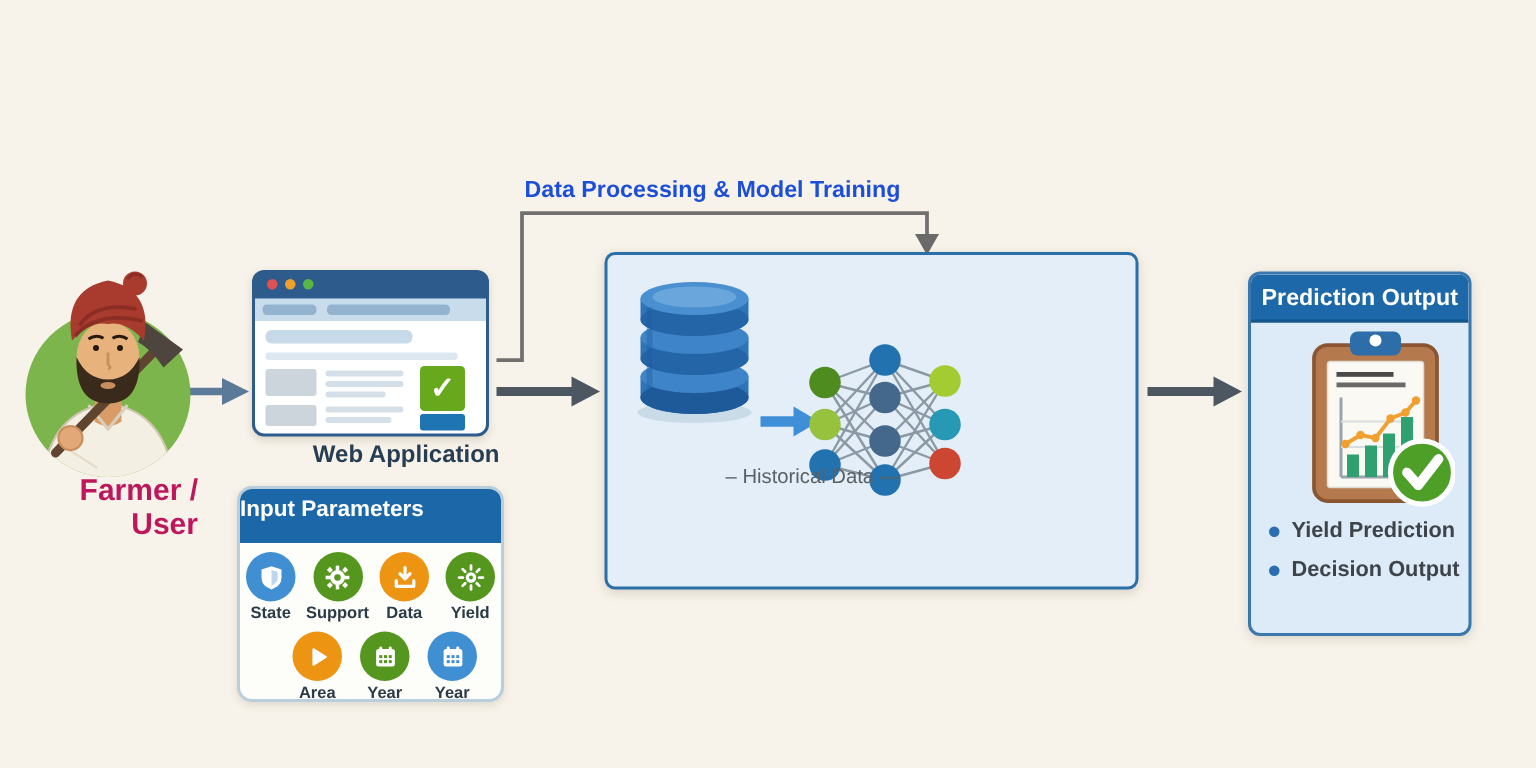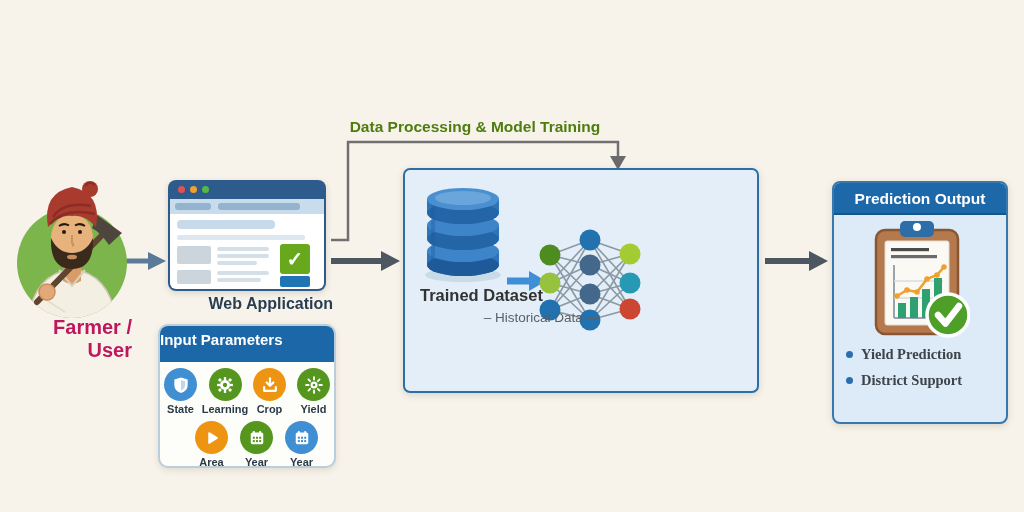--- a/index.html
+++ b/index.html
@@ -9,21 +9,21 @@
     background:#f8f3ea; overflow:hidden;
     font-family:"Liberation Sans", sans-serif;
   }
   .abs { position:absolute; }
 
   
   #connectors { position:absolute; left:0; top:0; width:1024px; height:512px; z-index:1; pointer-events:none; }
 
   
   .big-label { font-weight:bold; color:#be185d; font-size:20px; text-align:right; }
-  .process-label { font-weight:bold; color:#4d7c0f; font-size:15.5px; text-align:center; }
+  .process-label { font-weight:bold; color:#1d4ed8; font-size:15.5px; text-align:center; }
 
   
   .wa-frame { left:168px; top:180px; width:158px; height:111px; background:#2d5c8c;
     border-radius:8px; z-index:2; box-shadow:0 2px 6px rgba(80,70,50,.18); padding:0 2px 2px 2px; }
   .wa-titlebar { height:19px; display:flex; align-items:center; gap:5px; padding-left:8px; }
   .wa-dot { width:7px; height:7px; border-radius:50%; }
   .wa-tabs { background:#c9dcec; height:15px; display:flex; align-items:center; gap:7px; padding:0 5px; }
   .wa-pill { background:#93b3cf; height:7px; border-radius:3px; }
   .wa-body { background:#ffffff; border-radius:0 0 6px 6px; position:relative; height:75px; }
   .wa-body > div { position:absolute; }
@@ -58,26 +58,26 @@
     box-shadow:0 2px 7px rgba(80,70,50,.18); }
   .ml-header { background:linear-gradient(#2279b6, #155c96); height:45px; color:#fff;
     font-weight:bold; font-size:20px; text-align:center; line-height:45px;
     border-bottom:2px solid #14578e; }
   .ml-body { position:relative; height:176px; }
   .ml-body > * { position:absolute; }
   .ml-dataset { left:15px; top:116px; width:180px; font-weight:bold; font-size:16.5px; color:#323232; }
   .ml-hist { left:15px; top:140px; width:180px; font-size:13.5px; color:#5a6065;text-align:right; }
 
   
-  .po-box { left:832px; top:181px; width:176px; height:243px; background:#dcebf7;
+  .po-box { left:832px; top:181px; width:149px; height:243px; background:#dcebf7;
     border:2px solid #3a77ad; border-radius:8px; overflow:hidden; z-index:2;
     box-shadow:0 2px 7px rgba(80,70,50,.18); }
   .po-header { background:#1d68a9; height:32px; color:#fff; font-weight:bold; font-size:15.5px;
     text-align:center; line-height:32px; border-bottom:2px solid #155689; }
-  .po-list { position:absolute; left:846px; top:341px; z-index:3;font-family:Liberation Serif, serif; }
+  .po-list { position:absolute; left:846px; top:341px; z-index:3; }
   .po-item { display:flex; align-items:center; height:26px; }
   .po-bullet { width:7px; height:7px; border-radius:50%; background:#2a6db0; margin-right:8px; flex:none; }
   .po-text { font-weight:bold; font-size:14.5px; color:#3d4349; white-space:nowrap; }
 </style>
 </head>
 <body>
 
 <div id="canvas">
 
   <svg id="connectors" viewBox="0 0 1024 512">
@@ -190,31 +190,31 @@
                   <rect x="2.5" y="10.6" width="4" height="2.8"></rect>
                   <rect x="17.5" y="10.6" width="4" height="2.8"></rect>
                   <rect x="4.2" y="4.2" width="3.4" height="3.4" transform="rotate(45 5.9 5.9)"></rect>
                   <rect x="16.4" y="4.2" width="3.4" height="3.4" transform="rotate(45 18.1 5.9)"></rect>
                   <rect x="4.2" y="16.4" width="3.4" height="3.4" transform="rotate(45 5.9 18.1)"></rect>
                   <rect x="16.4" y="16.4" width="3.4" height="3.4" transform="rotate(45 18.1 18.1)"></rect>
                 </g>
                 <circle cx="12" cy="12" r="2.6" fill="currentColor"></circle>
               </svg>
           </span>
-          <span class="param-label">Learning</span>
+          <span class="param-label">Support</span>
         </div>
         <div class="param">
           <span class="pc c-orange">
             <svg viewBox="0 0 24 24" fill="none" stroke="#fff" stroke-width="2.6" stroke-linecap="round" stroke-linejoin="round">
                 <path d="M12 4 v8"></path>
                 <path d="M8 9 l4 4 4-4"></path>
                 <path d="M5 14.5 v4.5 h14 v-4.5"></path>
               </svg>
           </span>
-          <span class="param-label">Crop</span>
+          <span class="param-label">Data</span>
         </div>
         <div class="param">
           <span class="pc c-green">
             <svg viewBox="0 0 24 24">
                 <g stroke="#fff" stroke-width="2.2" stroke-linecap="round">
                   <line x1="12" y1="2.5" x2="12" y2="5.5"></line>
                   <line x1="12" y1="18.5" x2="12" y2="21.5"></line>
                   <line x1="2.5" y1="12" x2="5.5" y2="12"></line>
                   <line x1="18.5" y1="12" x2="21.5" y2="12"></line>
                   <line x1="5.3" y1="5.3" x2="7.4" y2="7.4"></line>
@@ -334,21 +334,20 @@
         <circle cx="18" cy="59" r="10.5" fill="#96c23d"></circle>
         <circle cx="18" cy="86" r="10.5" fill="#2272b0"></circle>
         <circle cx="58" cy="16" r="10.5" fill="#2272b0"></circle>
         <circle cx="58" cy="41" r="10.5" fill="#44688b"></circle>
         <circle cx="58" cy="70" r="10.5" fill="#44688b"></circle>
         <circle cx="58" cy="96" r="10.5" fill="#2272b0"></circle>
         <circle cx="98" cy="30" r="10.5" fill="#a3cb32"></circle>
         <circle cx="98" cy="59" r="10.5" fill="#2899b5"></circle>
         <circle cx="98" cy="85" r="10.5" fill="#cc4632"></circle>
       </svg>
-      <div class="ml-dataset">Trained Dataset</div>
       <div class="ml-hist">– Historical Data —</div>
     </div>
   </div>
 
   <div class="abs po-box">
     <div class="po-header">Prediction Output</div>
   </div>
 
   <svg class="abs" style="left:864px; top:219px; z-index:3;" width="106" height="120" viewBox="0 0 106 120">
     <rect x="12" y="11" width="82" height="104" rx="9" fill="#b5794e" stroke="#8a5631" stroke-width="2.5"></rect>
@@ -382,17 +381,17 @@
     </g>
   </svg>
 
   <div class="po-list">
     <div class="po-item">
       <span class="po-bullet"></span>
       <span class="po-text">Yield Prediction</span>
     </div>
     <div class="po-item">
       <span class="po-bullet"></span>
-      <span class="po-text">District Support</span>
+      <span class="po-text">Decision Output</span>
     </div>
   </div>
 
 </div>
 
 </body></html>

